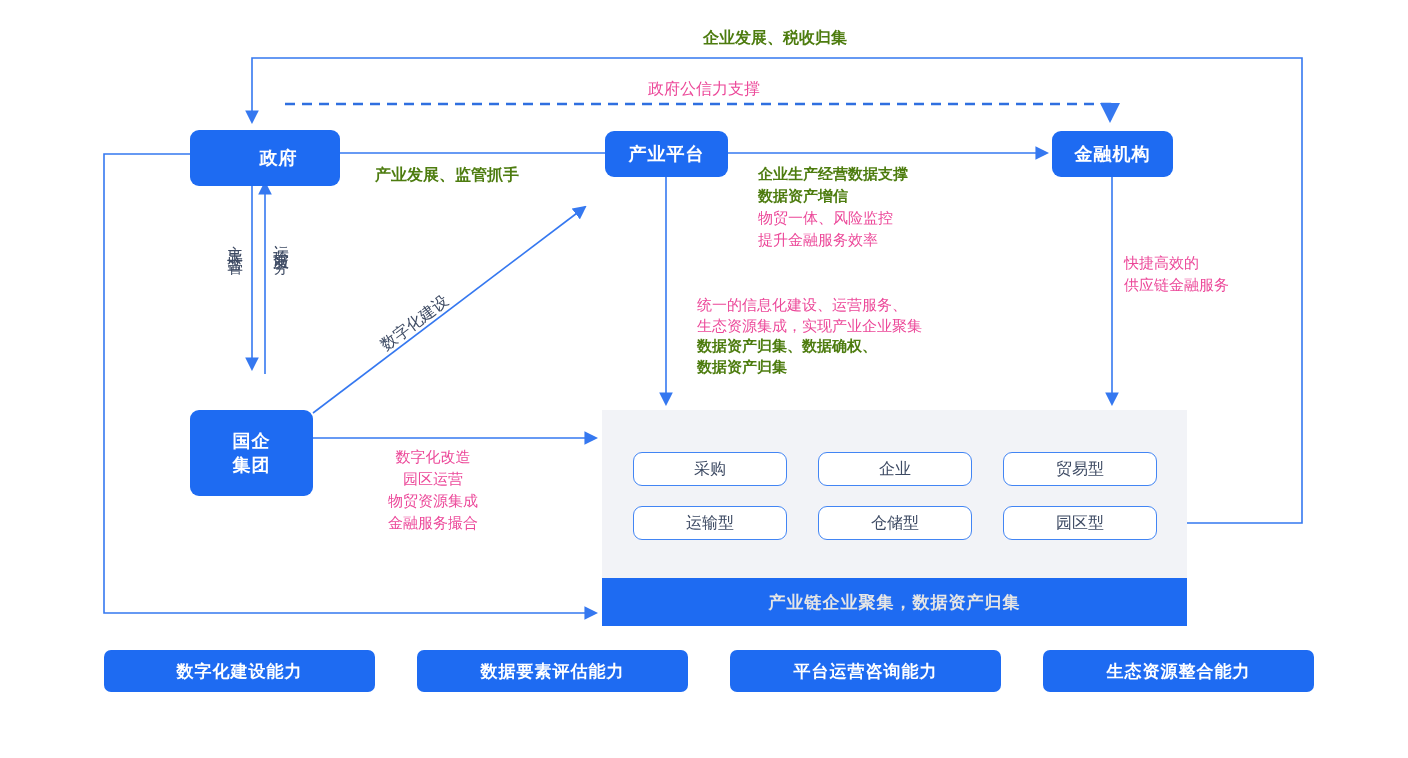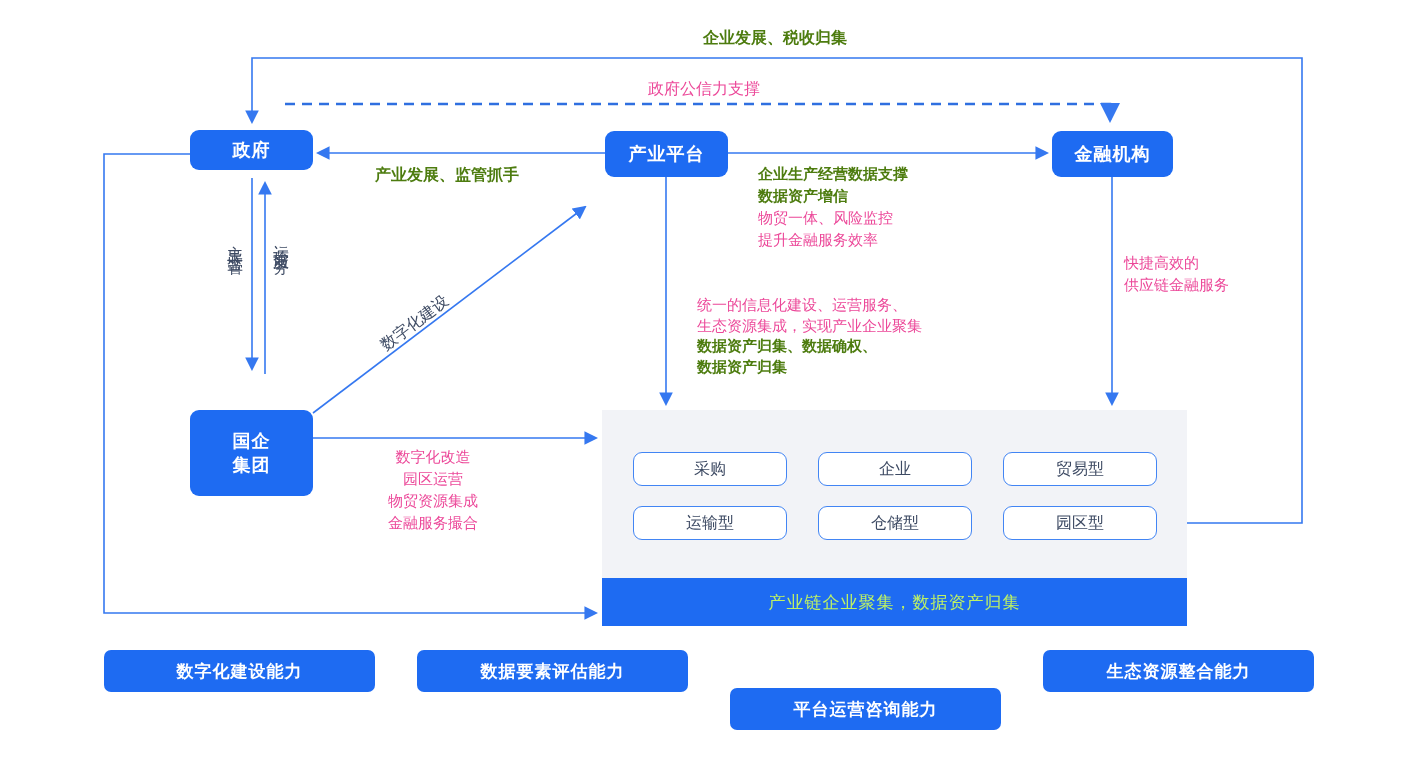--- a/index.html
+++ b/index.html
@@ -30,21 +30,21 @@
   .panel{position:absolute;left:602px;top:410px;width:585px;height:168px;background:#f2f3f7;}
   .ebox{
     position:absolute;width:154px;height:34px;background:#ffffff;
     border:1.5px solid #4285f4;border-radius:9px;box-sizing:border-box;
     display:flex;align-items:center;justify-content:center;
     font-size:16px;color:#3d4a63;
   }
   .bar{
     position:absolute;left:602px;top:578px;width:585px;height:48px;background:#1e6bf2;
     display:flex;align-items:center;justify-content:center;
-    color:#bef264;font-size:17px;font-weight:normal;letter-spacing:1px;
+    color:#e5e5e5;font-size:17px;font-weight:bold;letter-spacing:1px;
   }
   .cap{
     position:absolute;top:650px;width:271px;height:42px;background:#1e6bf2;border-radius:7px;
     display:flex;align-items:center;justify-content:center;
     color:#ffffff;font-size:17px;font-weight:bold;letter-spacing:1px;
   }
   .center{text-align:center;}
 </style>
 </head>
 <body>
@@ -74,21 +74,21 @@
 
     <path d="M313 413 L585 207" fill="none" stroke="#3578f0" stroke-width="1.6" marker-end="url(#arr)"></path>
 
     <path d="M313 438 H596" fill="none" stroke="#3578f0" stroke-width="1.6" marker-end="url(#arr)"></path>
 
     <path d="M666 177 V404" fill="none" stroke="#3578f0" stroke-width="1.6" marker-end="url(#arr)"></path>
 
     <path d="M1112 176 V404" fill="none" stroke="#3578f0" stroke-width="1.6" marker-end="url(#arr)"></path>
   </svg>
 
-  <div class="node" style="left:190px;top:130px;width:123px;height:40px;">
+  <div class="node" style="left:190px;top:130px;width:123px;height:56px;padding-left:27px;">
     <span>政府</span>
   </div>
   <div class="node" style="left:605px;top:131px;width:123px;height:46px;">
     <span>产业平台</span>
   </div>
   <div class="node" style="left:1052px;top:131px;width:121px;height:46px;">
     <span>金融机构</span>
   </div>
   <div class="node" style="left:190px;top:374px;width:123px;height:86px;margin-top:36px;">
     <span>
@@ -140,16 +140,16 @@
     <div class="ebox" style="left:216px;top:96px;">仓储型</div>
     <div class="ebox" style="left:401px;top:96px;">园区型</div>
   </div>
 
   <div class="bar">
     <span>产业链企业聚集，数据资产归集</span>
   </div>
 
   <div class="cap" style="left:104px;">数字化建设能力</div>
   <div class="cap" style="left:417px;">数据要素评估能力</div>
-  <div class="cap" style="left:730px;margin-top:38px;">平台运营咨询能力</div>
+  <div class="cap" style="left:730px;">平台运营咨询能力</div>
   <div class="cap" style="left:1043px;">生态资源整合能力</div>
 
 </div>
 
 </body></html>

